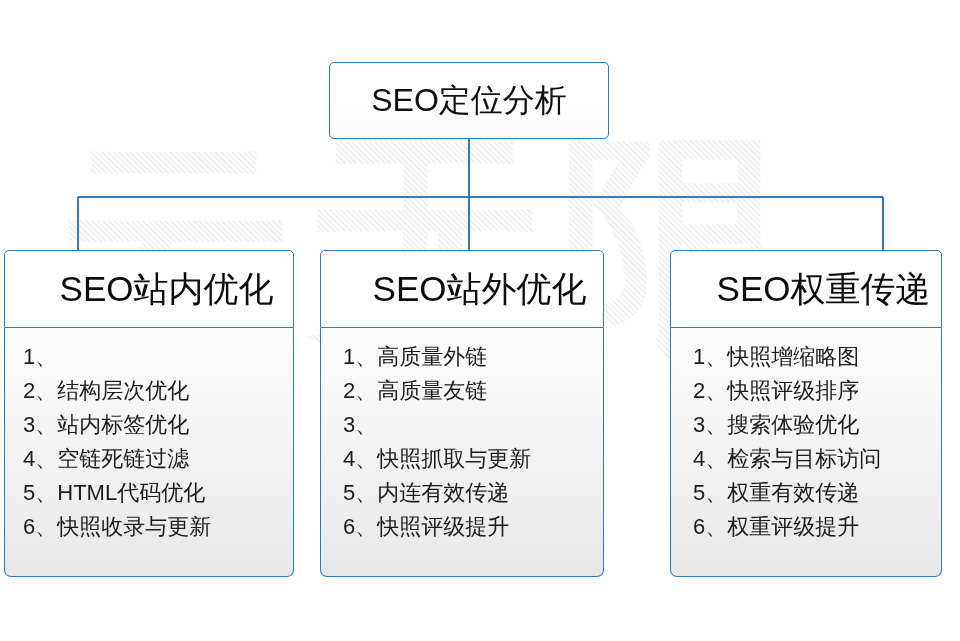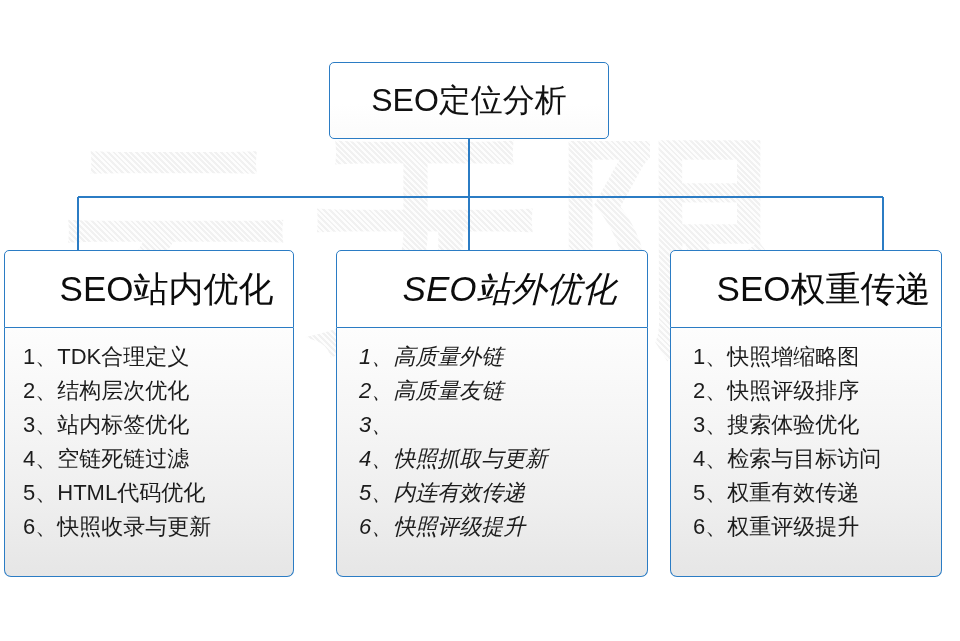--- a/index.html
+++ b/index.html
@@ -136,21 +136,21 @@
     align-items: baseline;
   }
   .li-num {
     display: inline-block;
     min-width: 34px;
   }
   .li-text { display: inline-block; }
 
   
   #col-0 { left: 4px;   width: 290px; }
-  #col-1 { left: 336px; width: 312px; font-style: italic; }
+  #col-1 { left: 320px; width: 284px; }
   #col-2 { left: 670px; width: 272px; }
 
   #col-0 .col-body ol { padding-left: 18px; }
   #col-1 .col-body ol { padding-left: 22px; }
   #col-2 .col-body ol { padding-left: 22px; }
 </style>
 </head>
 <body>
 
 <div id="stage">
@@ -177,21 +177,20 @@
   <div id="columns">
 
     <div class="column" id="col-0">
       <div class="col-header">
         <span class="col-title">SEO站内优化</span>
       </div>
       <div class="col-body">
         <ol>
           <li>
             <span class="li-num">1、</span>
-            <span class="li-text">TDK合理定义</span>
           </li>
           <li>
             <span class="li-num">2、</span>
             <span class="li-text">结构层次优化</span>
           </li>
           <li>
             <span class="li-num">3、</span>
             <span class="li-text">站内标签优化</span>
           </li>
           <li>

